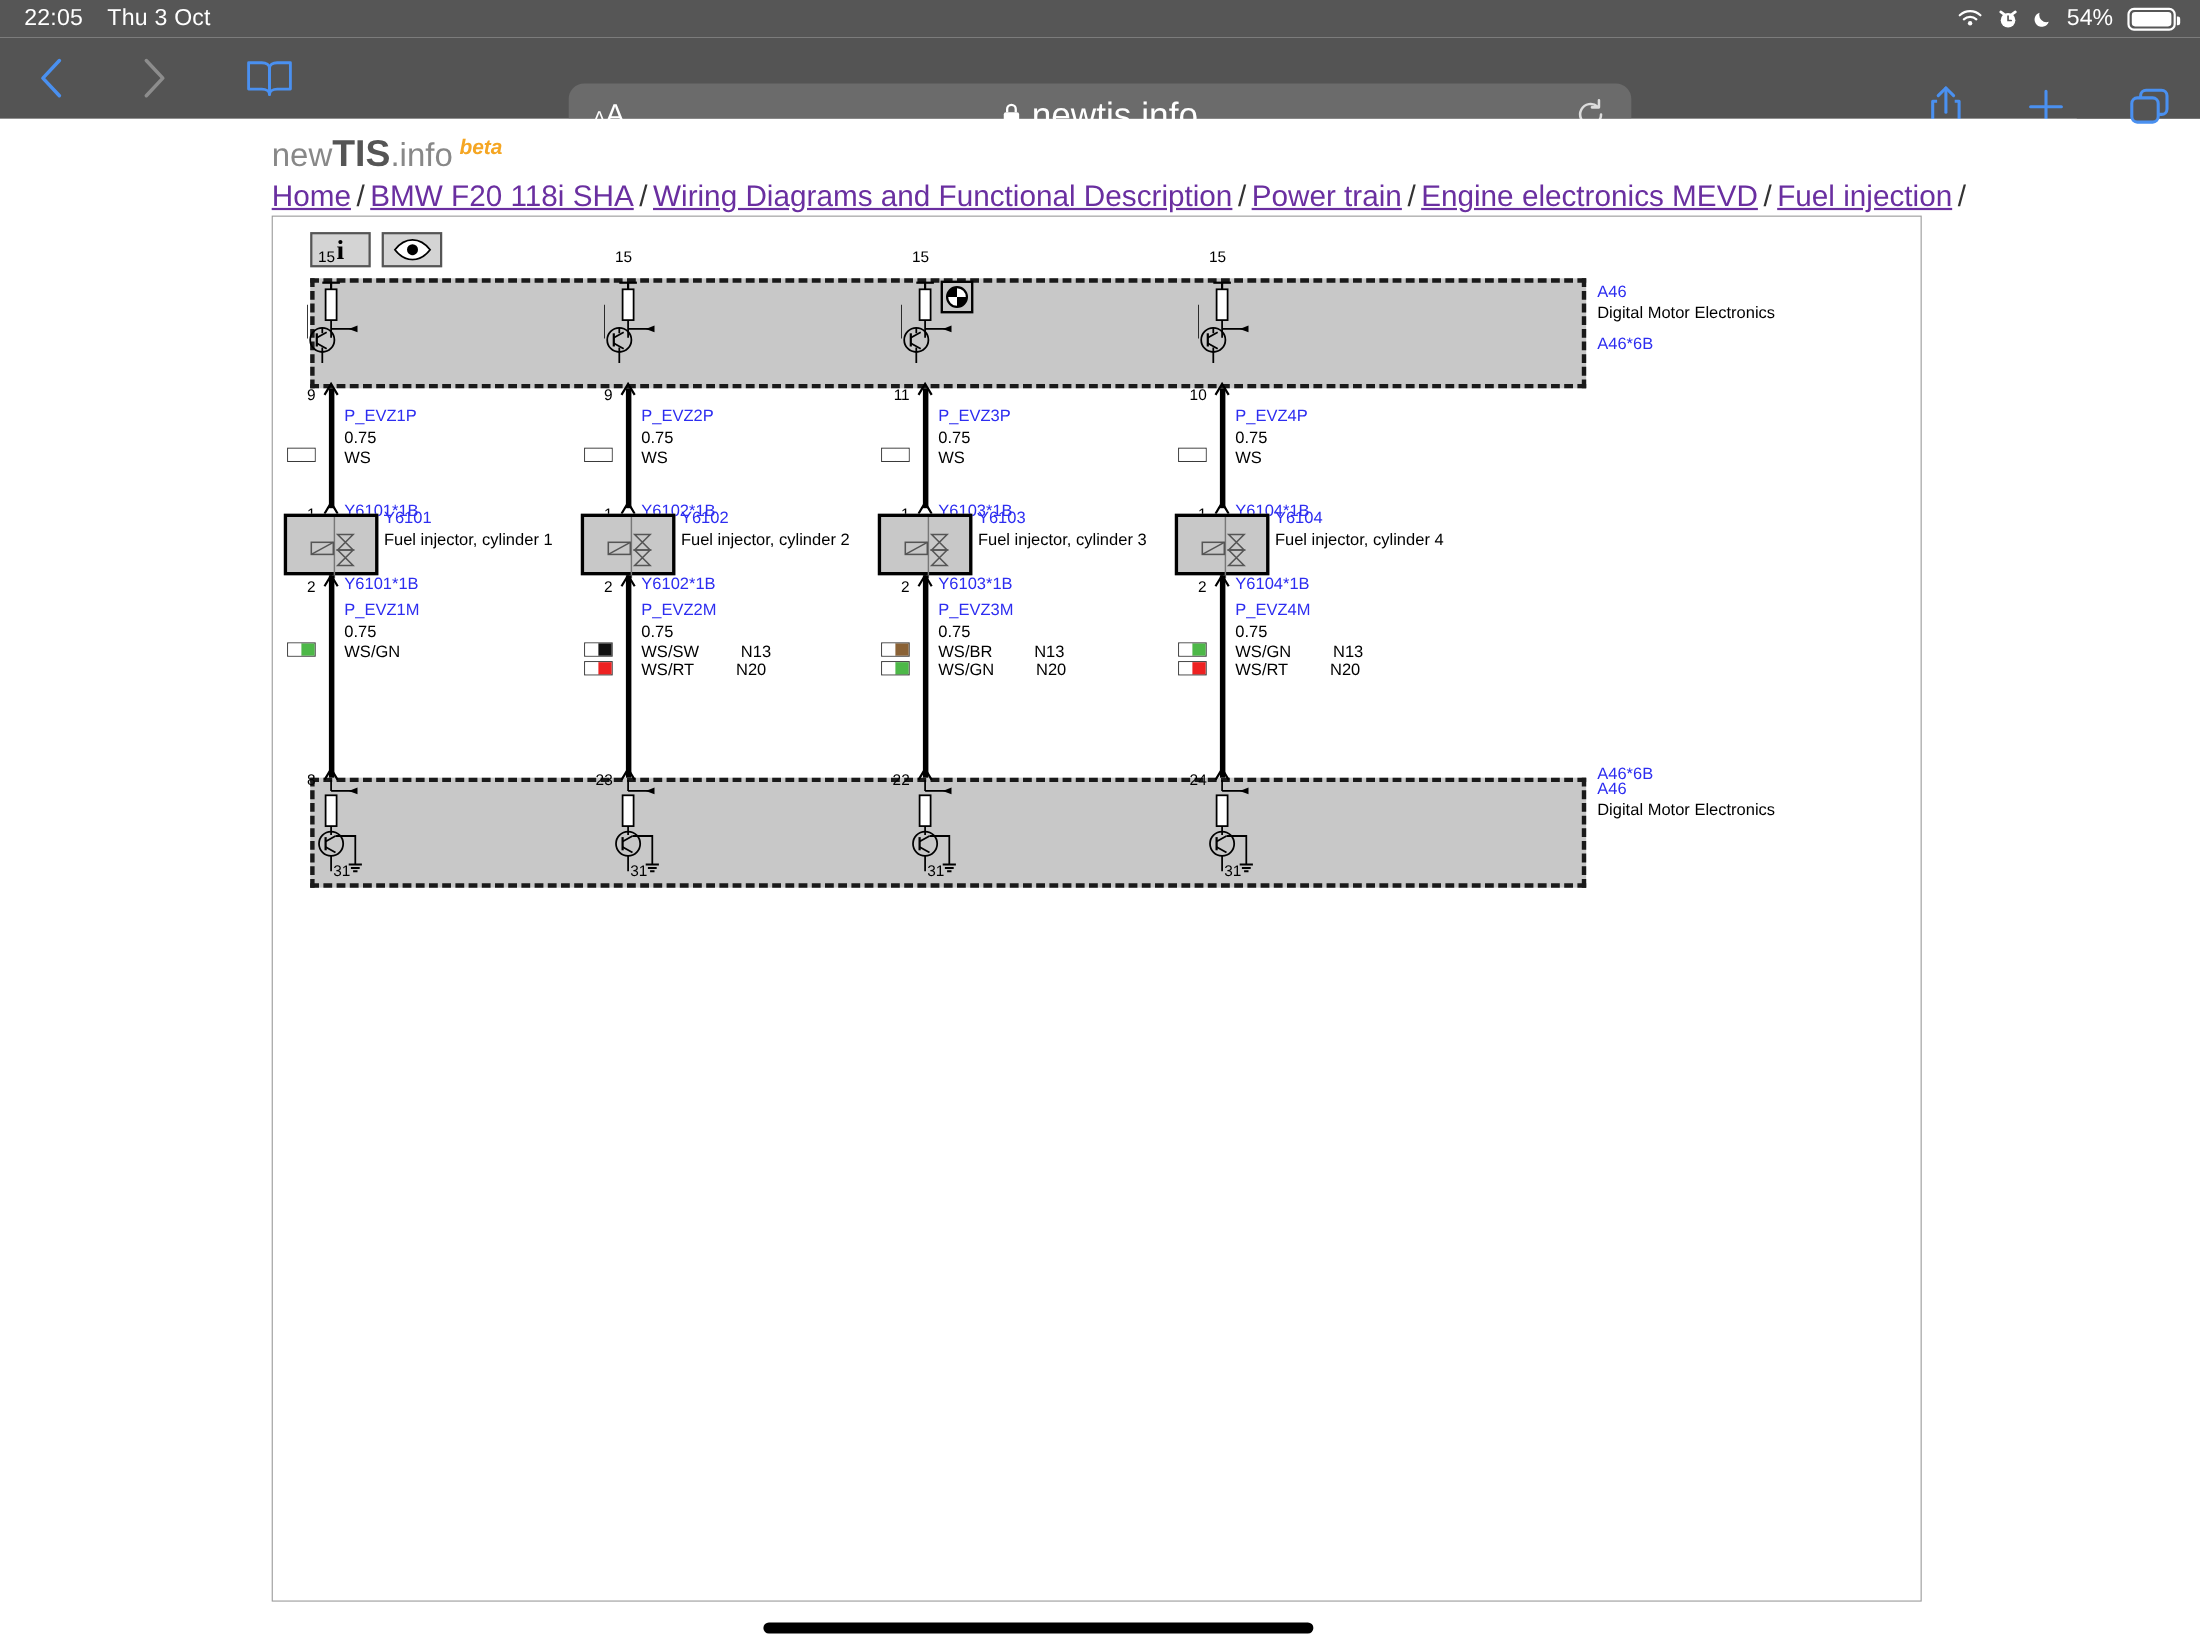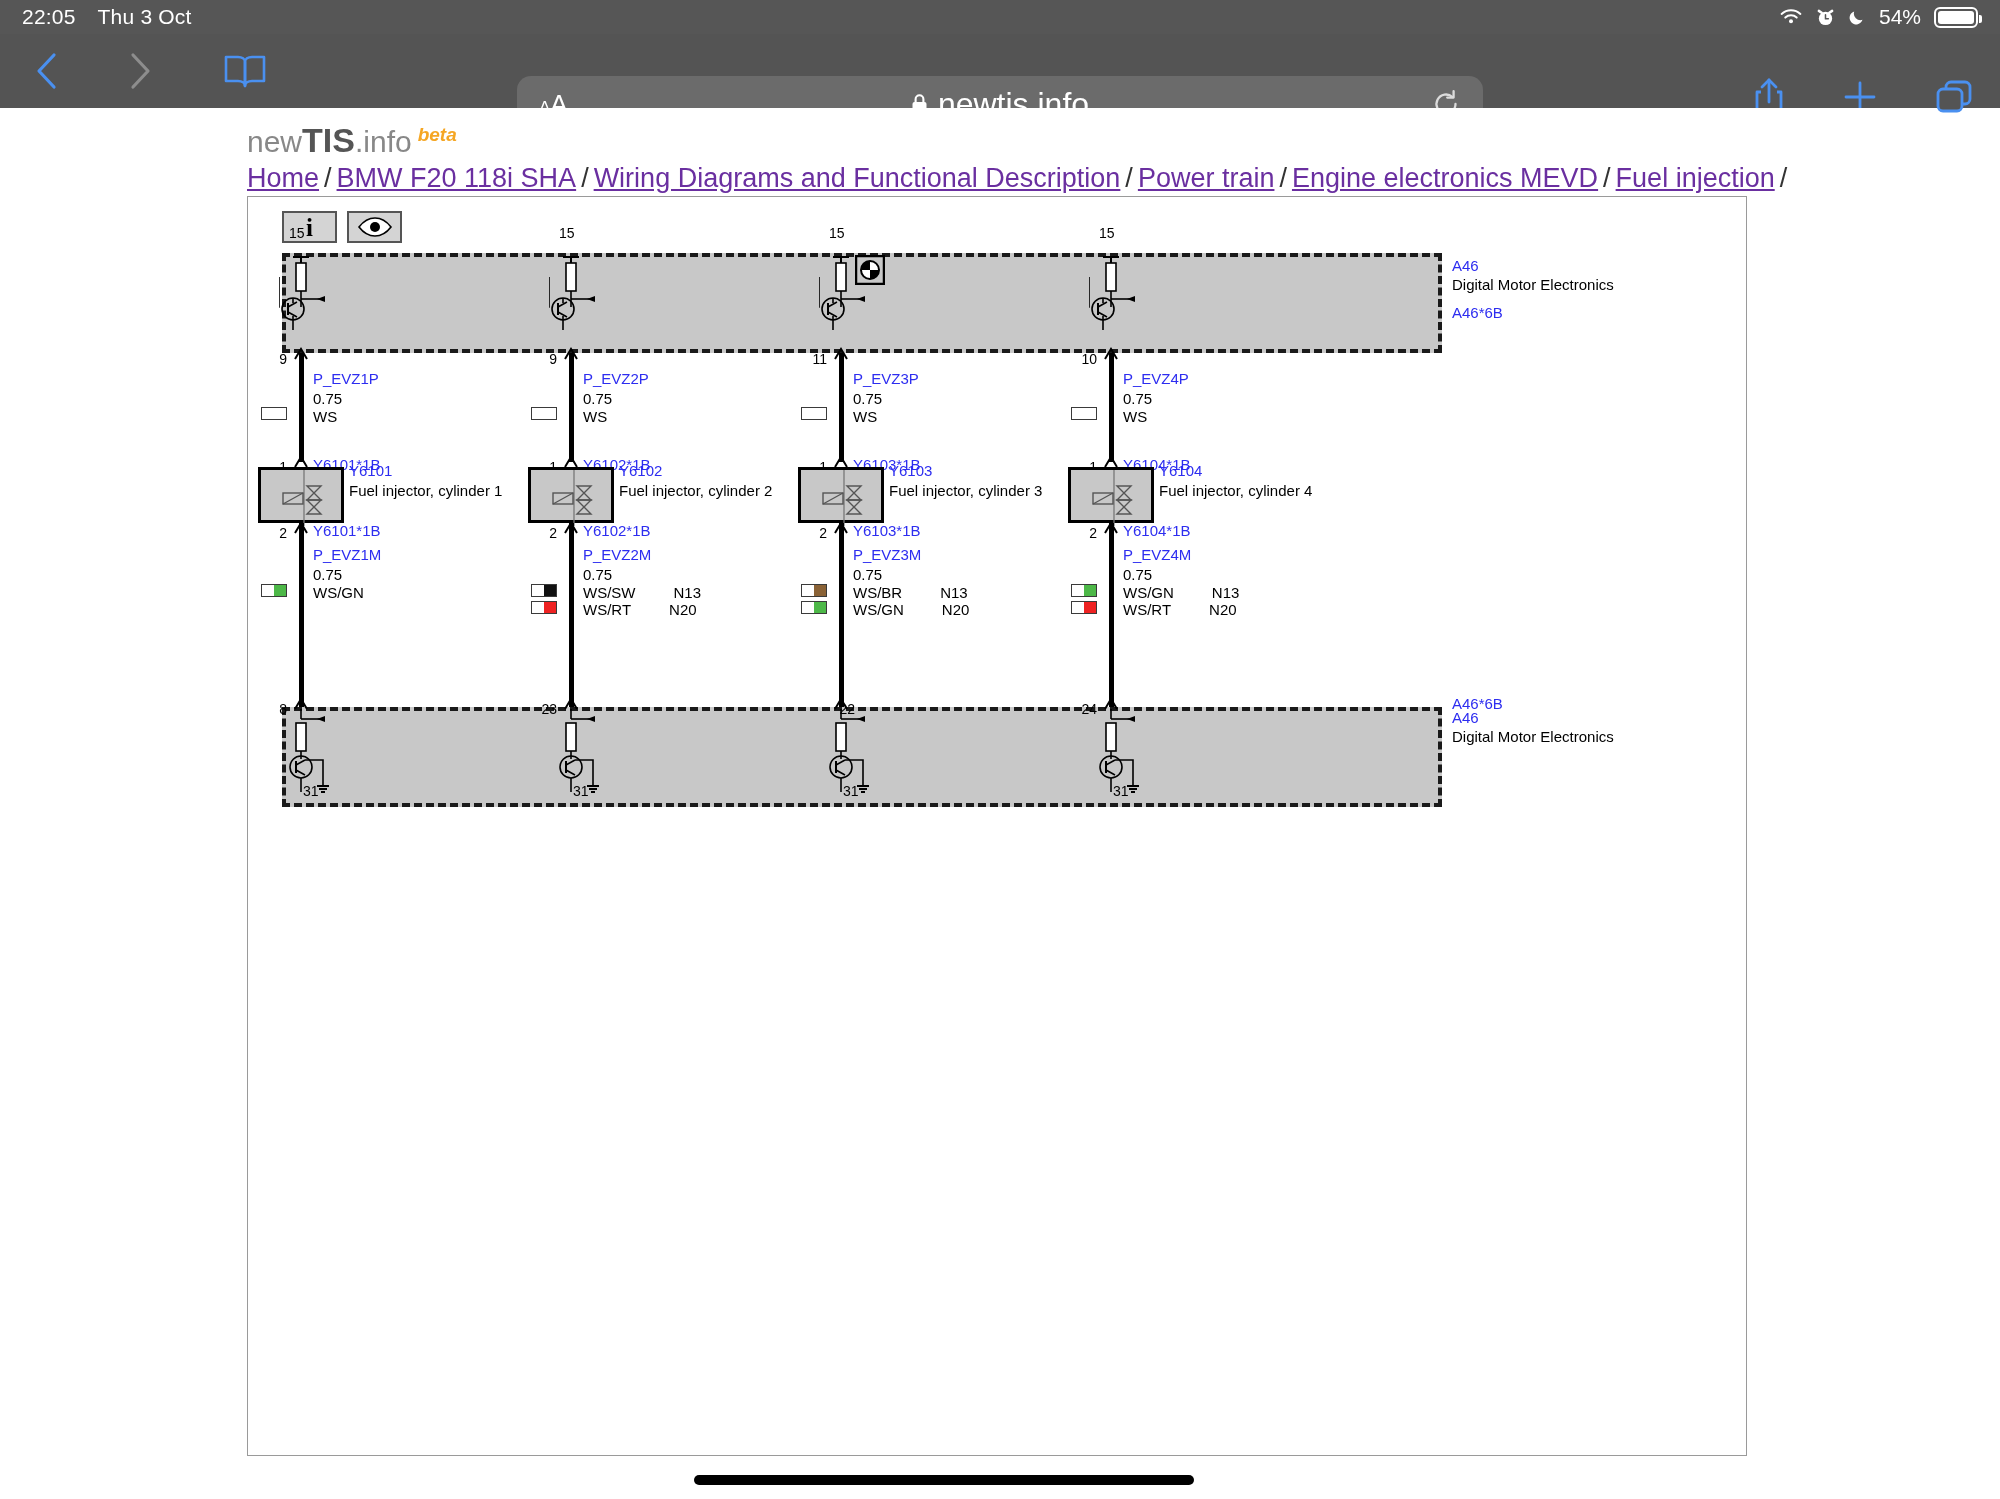--- a/index.html
+++ b/index.html
@@ -500,21 +500,21 @@
           </svg>
           <svg width="16" height="14" style="position: absolute; left: 585px; top: 324px;">
             <path d="M2 12 L8 2 L14 12" stroke="#000" stroke-width="2" fill="none"></path>
           </svg>
           <svg width="16" height="14" style="position: absolute; left: 585px; top: 500px;">
             <path d="M2 12 L8 2 L14 12" stroke="#000" stroke-width="2" fill="none"></path>
           </svg>
           <div class="pin" style="left: 557px; top: 154px; text-align: right; width: 22px;">11</div>
           <div class="pin" style="left: 557px; top: 262px; text-align: right; width: 22px;">1</div>
           <div class="pin" style="left: 557px; top: 328px; text-align: right; width: 22px;">2</div>
-          <div class="pin" style="left: 557px; top: 504px; text-align: right; width: 22px; margin-left: 28px;">22</div>
+          <div class="pin" style="left: 557px; top: 504px; text-align: right; width: 22px;">22</div>
           <div class="txt blue" style="left: 605px; top: 172px;">P_EVZ3P</div>
           <div class="txt " style="left: 605px; top: 192px;">0.75</div>
           <div class="txt " style="left: 605px; top: 210px;">WS</div>
           <div class="txt blue" style="left: 605px; top: 258px;">Y6103*1B</div>
           <div class="swatch" style="left: 553px; top: 210px;">
             <span class="half left"></span>
             <span class="half" style="background:#ffffff"></span>
           </div>
           <div class="comp-box" style="left: 550px; top: 270px;">
             <svg width="86" height="56" viewBox="0 0 86 56">

